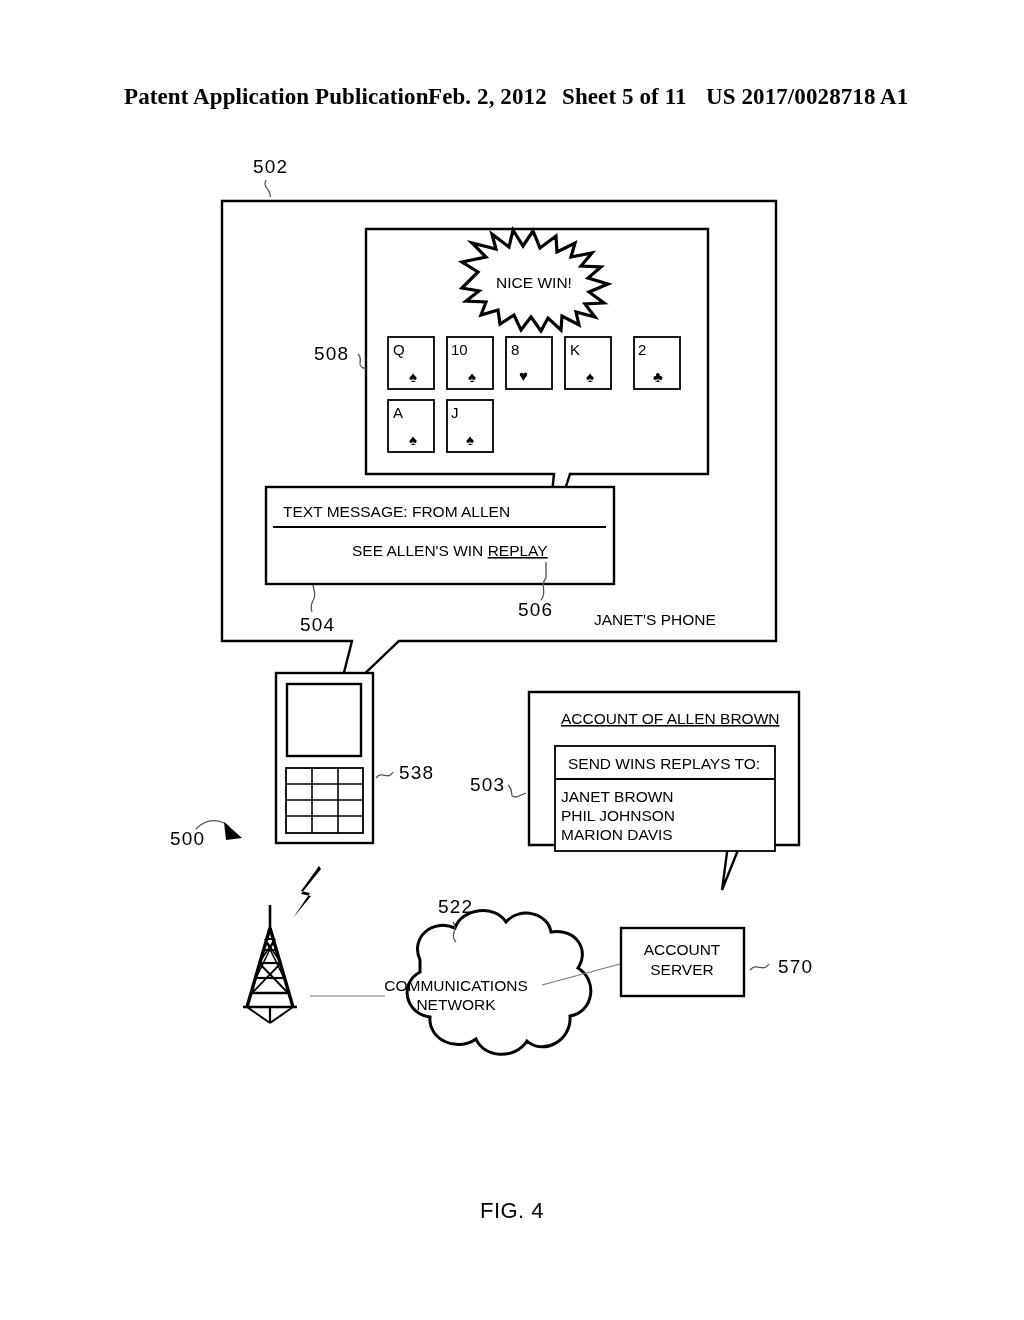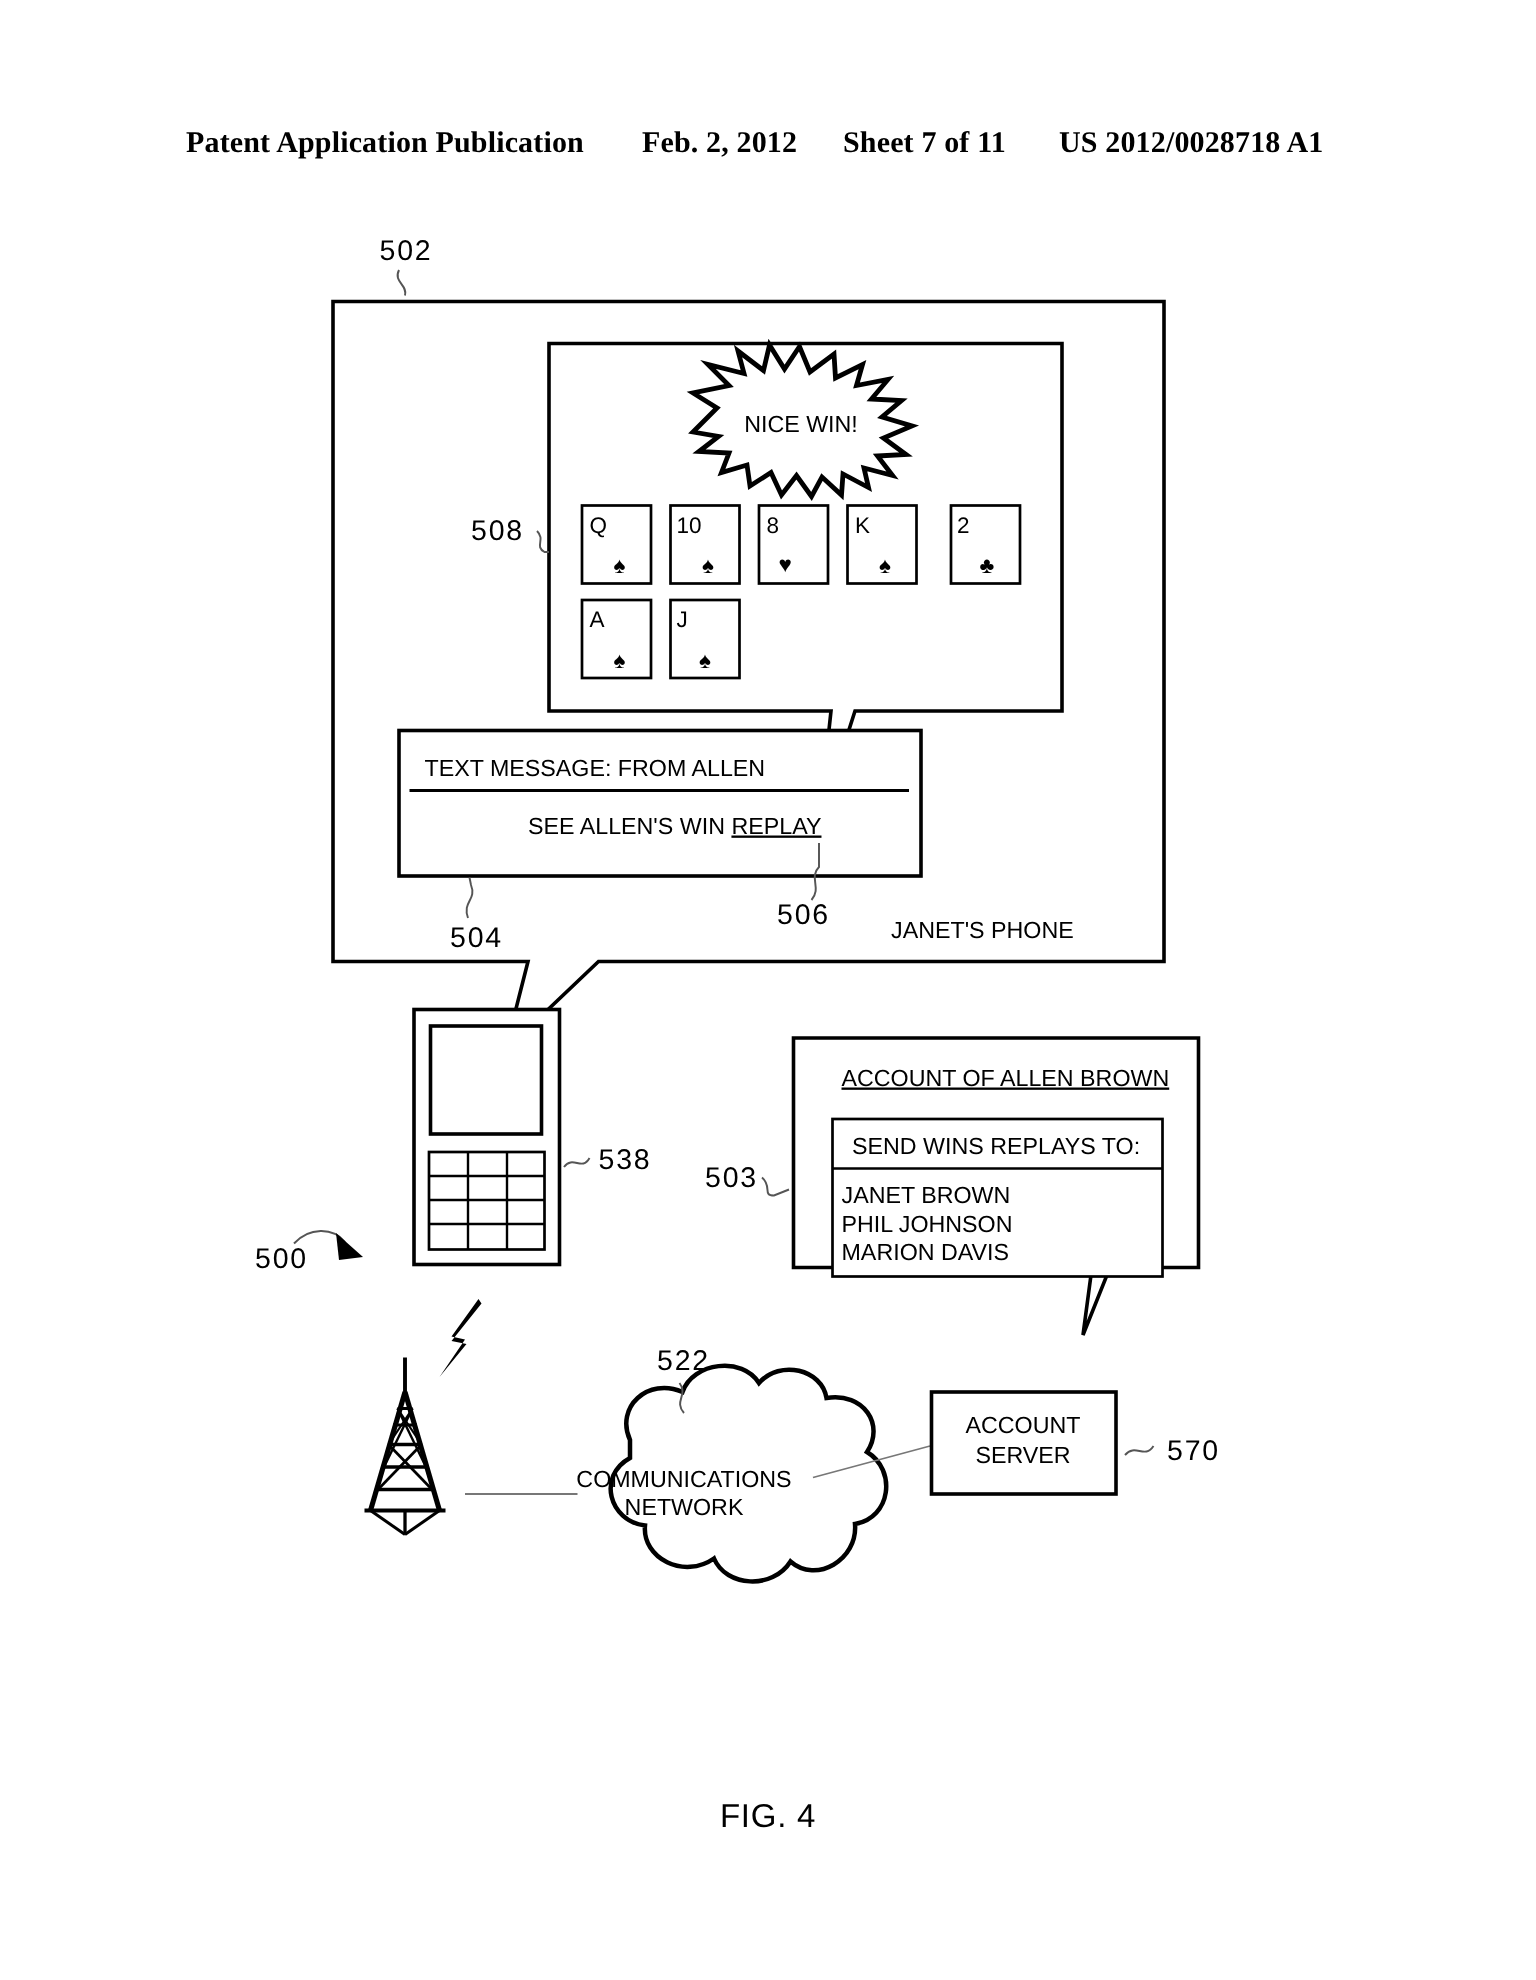--- a/index.html
+++ b/index.html
@@ -20,21 +20,21 @@
   .pub-header {
     position: absolute;
     top: 84px;
     left: 0;
     width: 1024px;
     height: 28px;
     display: flex;
     align-items: baseline;
     font-family: "Liberation Serif", serif;
     font-weight: bold;
-    font-size: 20px;
+    font-size: 23px;
     letter-spacing: 0.1px;
     white-space: nowrap;
   }
   .hdr-title { position: absolute; left: 124px; }
   .hdr-date  { position: absolute; left: 428px; }
   .hdr-sheet { position: absolute; left: 562px; }
   .hdr-num   { position: absolute; left: 706px; }
 
   
   .fig-caption {
@@ -98,22 +98,22 @@
     stroke-width: 1.2;
   }
   .solidblk { fill: #000; }
 </style>
 </head>
 <body>
 
 <div class="pub-header">
   <span class="hdr-title">Patent Application Publication</span>
   <span class="hdr-date">Feb. 2, 2012</span>
-  <span class="hdr-sheet">Sheet 7 of 11</span>
-  <span class="hdr-num">US 2012/0028718 A1</span>
+  <span class="hdr-sheet">Sheet 5 of 11</span>
+  <span class="hdr-num">US 2017/0028718 A1</span>
 </div>
 
 <svg id="sheet" viewBox="0 0 1024 1320">
 
   <path class="stroke-box" d="M 222,201 L 776,201 L 776,641 L 399,641 L 337,700 L 352,641 L 222,641 Z"></path>
 
   <text class="t-ref" x="253" y="173">502</text>
   <path class="lead" d="M 266,180 C 262,188 272,190 270,197"></path>
 
   <text class="t" x="594" y="625">JANET'S PHONE</text>

